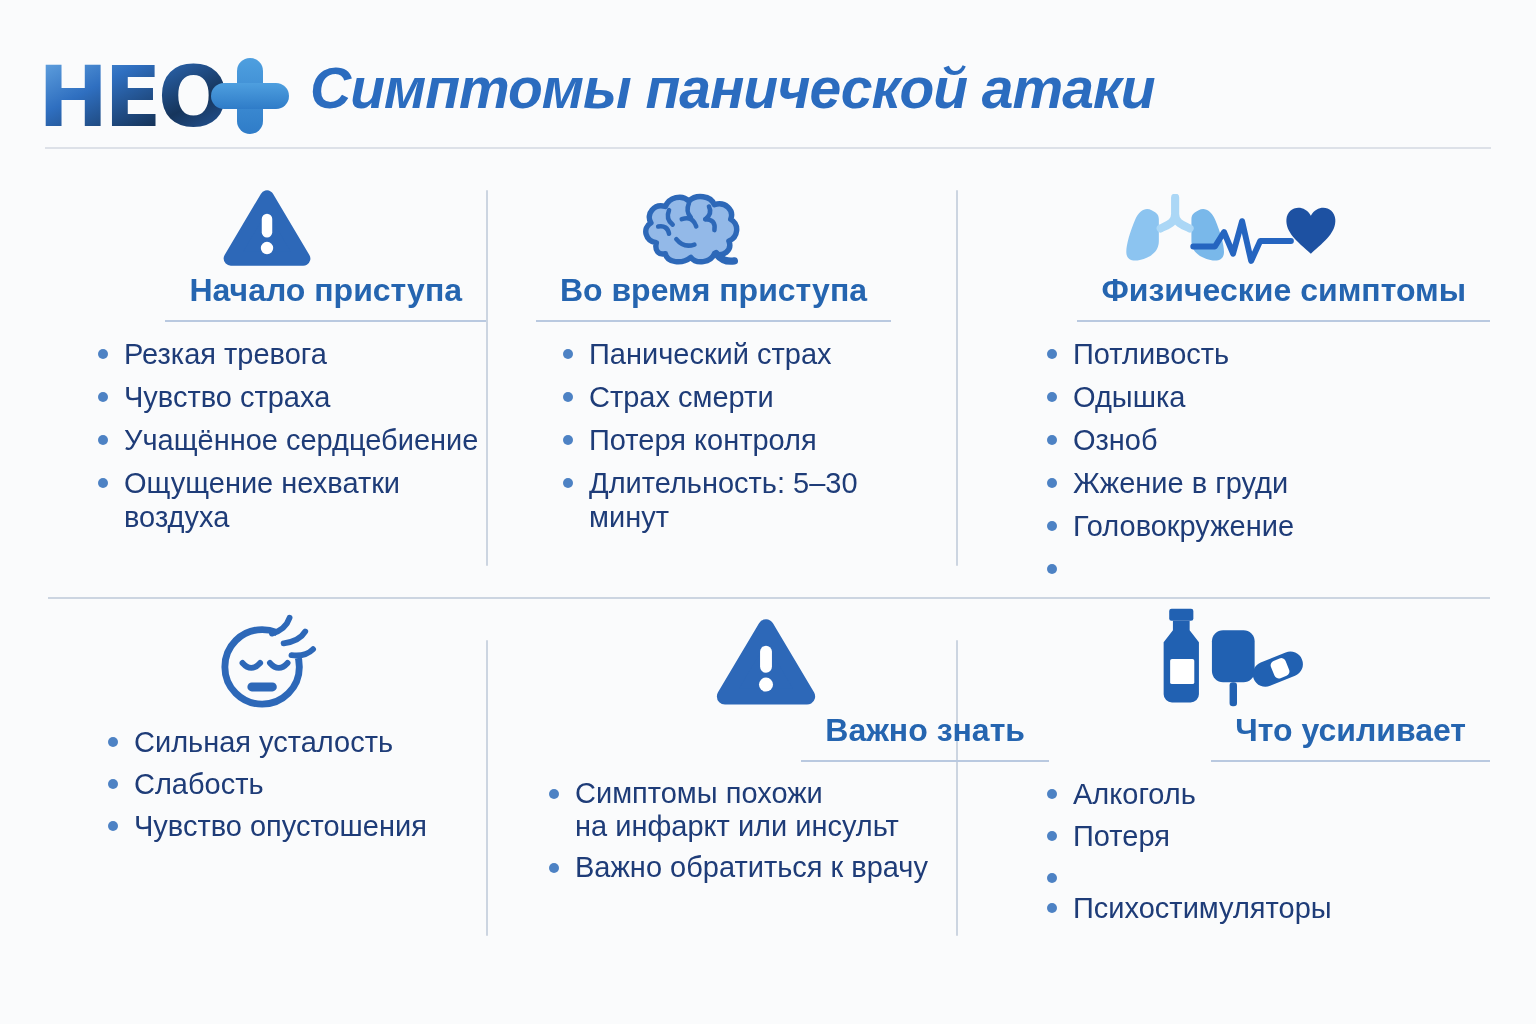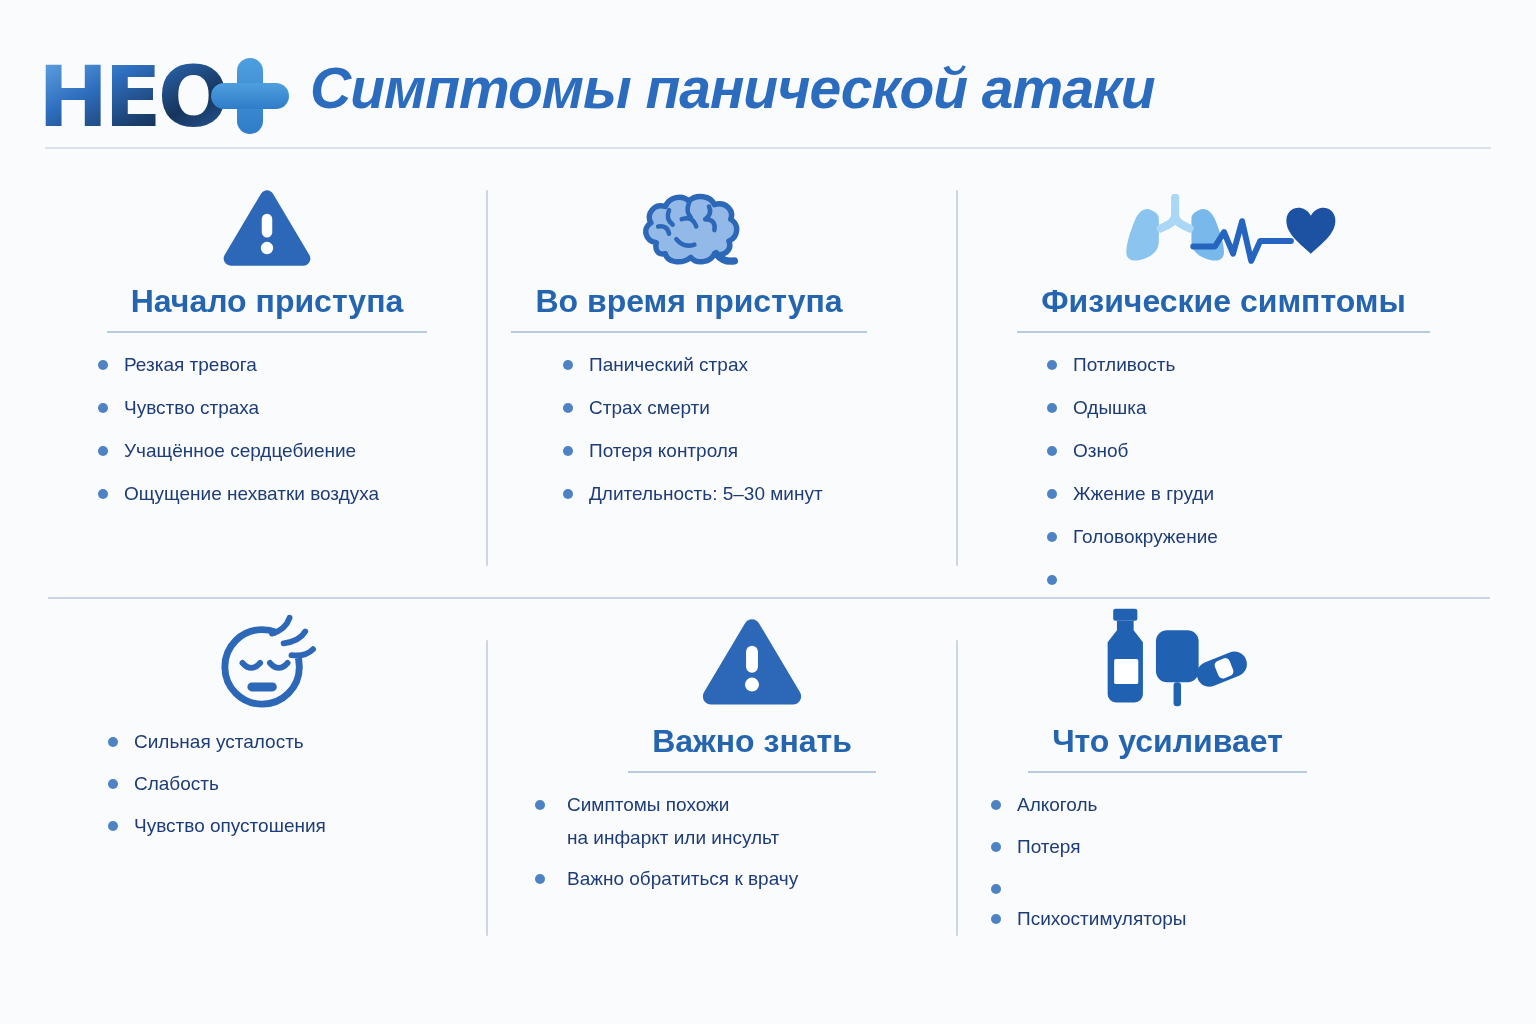--- a/index.html
+++ b/index.html
@@ -19,34 +19,34 @@
   .cd2{left:956px;top:190px;height:376px;}
   .cd3{left:486px;top:640px;height:296px;}
   .cd4{left:956px;top:640px;height:296px;}
 
   
   .section{position:absolute;}
   .s1{left:48px;top:186px;width:438px;}
   .s2{left:487px;top:186px;width:404px;}
   .s3{left:957px;top:186px;width:533px;}
   .s4{left:48px;top:610px;width:438px;}
-  .s5{left:469px;top:610px;width:566px;}
-  .s6{left:901px;top:610px;width:533px;}
+  .s5{left:483px;top:610px;width:566px;}
+  .s6{left:957px;top:610px;width:533px;}
   .icon-row{height:84px;display:flex;align-items:flex-end;justify-content:center;}
   .row2 .icon-row{height:100px;}
-  .title-row{text-align:center;margin-top:13px;}
+  .title-row{text-align:right;margin-top:2px;}
   .sec-title{display:inline-block;font-size:32px;font-weight:bold;color:var(--heading-color,#2565b0);
              padding:0 24px 11px;border-bottom:2px solid var(--underline-color,#b9c9e0);white-space:nowrap;}
   ul.items{list-style:none;margin:15px 0 0;padding:0 0 0 var(--inset,60px);}
   ul.items li{display:flex;align-items:flex-start;margin-bottom:9px;}
   .row2 ul.items li{margin-bottom:8px;}
   .dot{flex:none;width:10px;height:10px;border-radius:50%;background:var(--bullet-color,#4d82c4);margin:12px 16px 0 0;}
-  .item-text{font-size:19px;line-height:34px;color:var(--text-color,#1e3c78);white-space:pre-line;}
+  .item-text{font-size:29px;line-height:34px;color:var(--text-color,#1e3c78);white-space:pre-line;}
   .s5 .item-text{line-height:33px;}
-  .s5 li{margin-bottom:14px;gap:6px;}
+  .s5 li{margin-bottom:14px;}
 
   
   .ic-primary{fill:var(--icon-primary,#2d68b8);}
   .ic-dark{fill:var(--icon-dark,#2161b2);}
   .st-primary{stroke:var(--icon-primary,#2d68b8);fill:none;stroke-linecap:round;stroke-linejoin:round;}
   .bgfill{fill:var(--background,#fafbfc);}
 </style>
 </head>
 <body>
 

